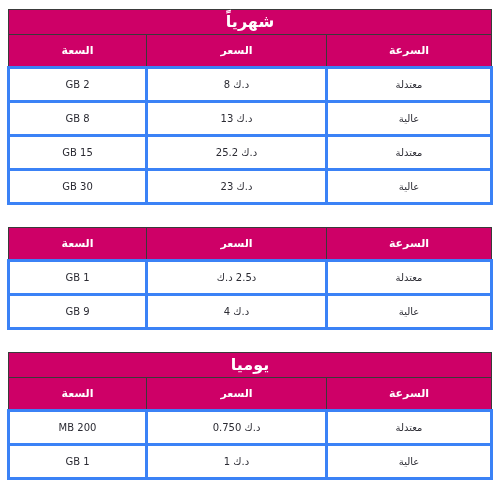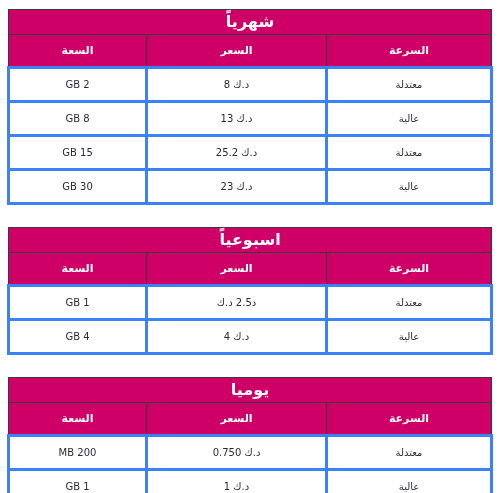--- a/index.html
+++ b/index.html
@@ -119,38 +119,35 @@
   </table>
 
   <table class="pricing-table">
     <colgroup>
       <col class="col-speed">
         <col class="col-price">
         <col class="col-size">
     </colgroup>
     <thead>
       <tr>
-        <th class="table-title" colspan="3">اسبوعياً</th>
-      </tr>
-      <tr>
         <th class="col-head">السرعة</th>
         <th class="col-head">السعر</th>
         <th class="col-head">السعة</th>
       </tr>
     </thead>
     <tbody>
       <tr>
         <td class="data-cell">معتدلة</td>
         <td class="data-cell num">د2.5 د.ك</td>
         <td class="data-cell num">GB 1</td>
       </tr>
       <tr>
         <td class="data-cell">عالية</td>
         <td class="data-cell num">4 د.ك</td>
-        <td class="data-cell num">GB 4</td>
+        <td class="data-cell num">GB 9</td>
       </tr>
     </tbody>
   </table>
 
   <table class="pricing-table last">
     <colgroup>
       <col class="col-speed">
         <col class="col-price">
         <col class="col-size">
     </colgroup>

